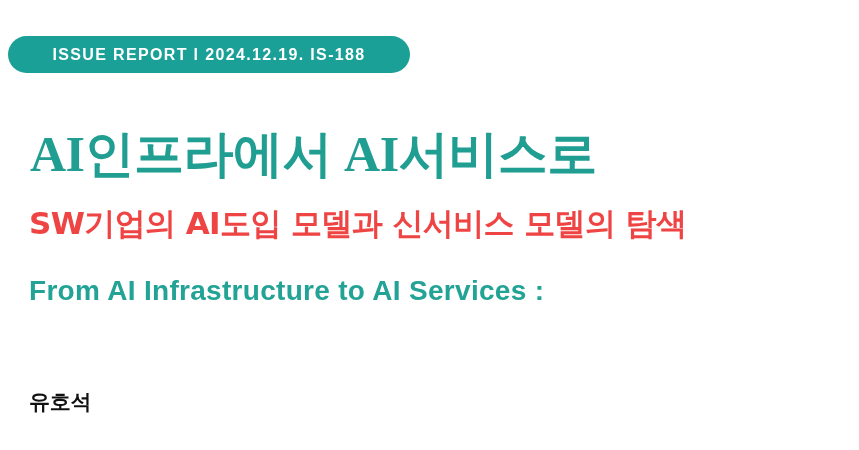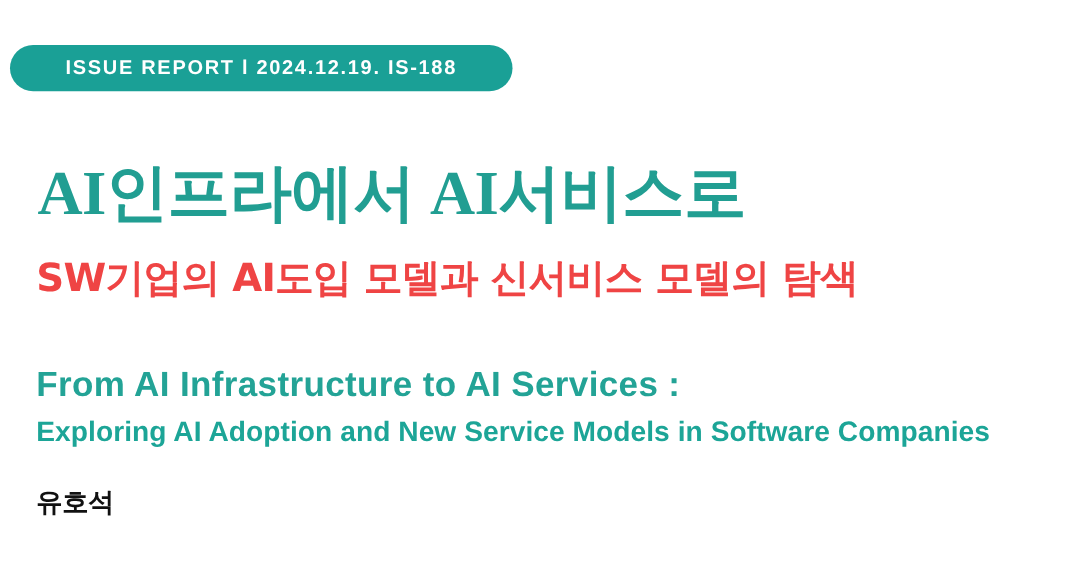--- a/index.html
+++ b/index.html
@@ -73,21 +73,21 @@
     letter-spacing: -0.6px;
     line-height: 1.18;
     white-space: nowrap;
     font-family: "DejaVu Sans", "Liberation Sans", sans-serif;
   }
 
   
   .en-block {
     position: absolute;
     left: 29px;
-    top: 291px;
+    top: 274px;
     width: 820px;
   }
   .en-line1 {
     color: #23A396;
     font-size: 28px;
     font-weight: bold;
     letter-spacing: 0.3px;
     line-height: 1.2;
     white-space: nowrap;
     margin: 0 0 7px 0;
@@ -127,18 +127,17 @@
   <div class="badge">
     <span class="badge-text">ISSUE REPORT l 2024.12.19. IS-188</span>
   </div>
 
   <div class="ko-title">AI인프라에서  AI서비스로</div>
 
   <div class="ko-subtitle">SW기업의 AI도입 모델과 신서비스 모델의 탐색</div>
 
   <div class="en-block">
     <p class="en-line1">From AI Infrastructure to AI Services :</p>
-    <p class="en-line2">Exploring AI Adoption and New Service Models in Software Companies</p>
   </div>
 
   <div class="author">유호석</div>
 
 </div>
 
 </body></html>

